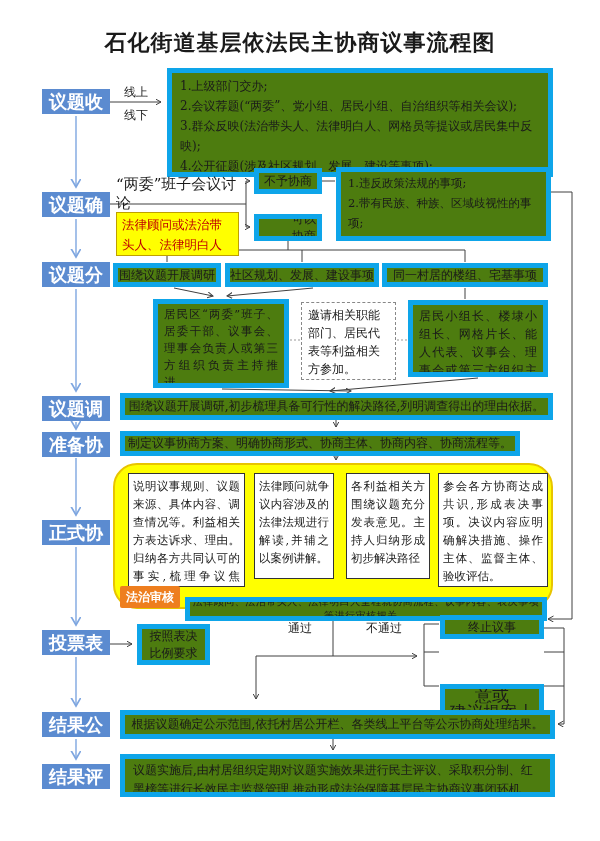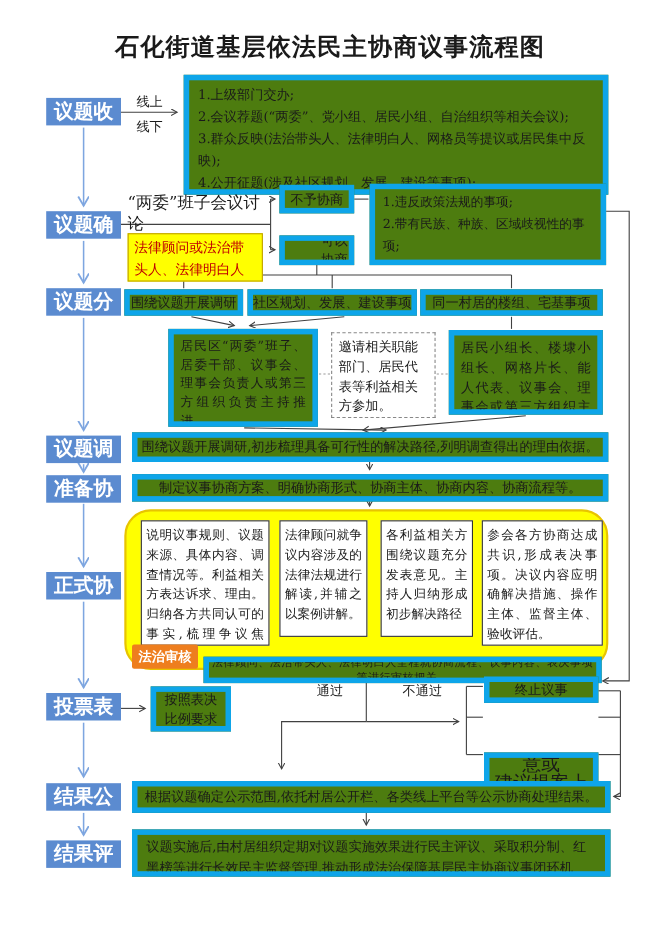--- a/index.html
+++ b/index.html
@@ -23,21 +23,21 @@
   #advisor{left:116px;top:212px;width:123px;height:44px;background:#ffff00;border:1px solid #bfa000;
            color:#c00000;font-size:12.5px;line-height:20px;padding:2px 5px;overflow:hidden;}
   #cat1{left:113px;top:263px;width:108px;height:24px;font-size:12px;}
   #cat2{left:225px;top:263px;width:154px;height:24px;font-size:12px;}
   #cat3{left:382px;top:263px;width:166px;height:24px;font-size:12px;}
   #host-left{left:153px;top:299px;width:136px;height:89px;font-size:11.5px;line-height:17px;padding:2px 6px;text-align:justify;}
   #invite{left:301px;top:302px;width:95px;height:78px;background:#fff;border:1px dashed #888;
           font-size:12px;line-height:18px;padding:3px 6px;overflow:hidden;}
   #host-right{left:408px;top:300px;width:140px;height:77px;font-size:12px;line-height:18px;padding:2px 6px;text-align:justify;}
   #investigate{left:120px;top:393px;width:433px;height:27px;font-size:12px;}
-  #prepare{left:120px;top:431px;width:433px;height:25px;font-size:12px;}
+  #prepare{left:120px;top:431px;width:400px;height:25px;font-size:12px;}
   #formal-wrap{left:113px;top:463px;width:440px;height:146px;background:#ffff00;border:2px solid #e8c400;border-radius:24px;}
   .step{position:absolute;background:#fff;border:1px solid #333;font-size:11.5px;line-height:18px;
         padding:3px 4px;text-align:justify;overflow:hidden;box-sizing:border-box;}
   #step1{left:13px;top:8px;width:117px;height:114px;}
   #step2{left:139px;top:8px;width:80px;height:106px;}
   #step3{left:231px;top:8px;width:84px;height:106px;}
   #step4{left:323px;top:8px;width:110px;height:114px;}
   #review-tag{left:120px;top:586px;width:60px;height:22px;background:#ee7e1e;color:#fff;
               font-weight:bold;font-size:12px;border-radius:2px;}
   #review-note{left:185px;top:597px;width:362px;height:24px;font-size:10px;letter-spacing:0.5px;}

